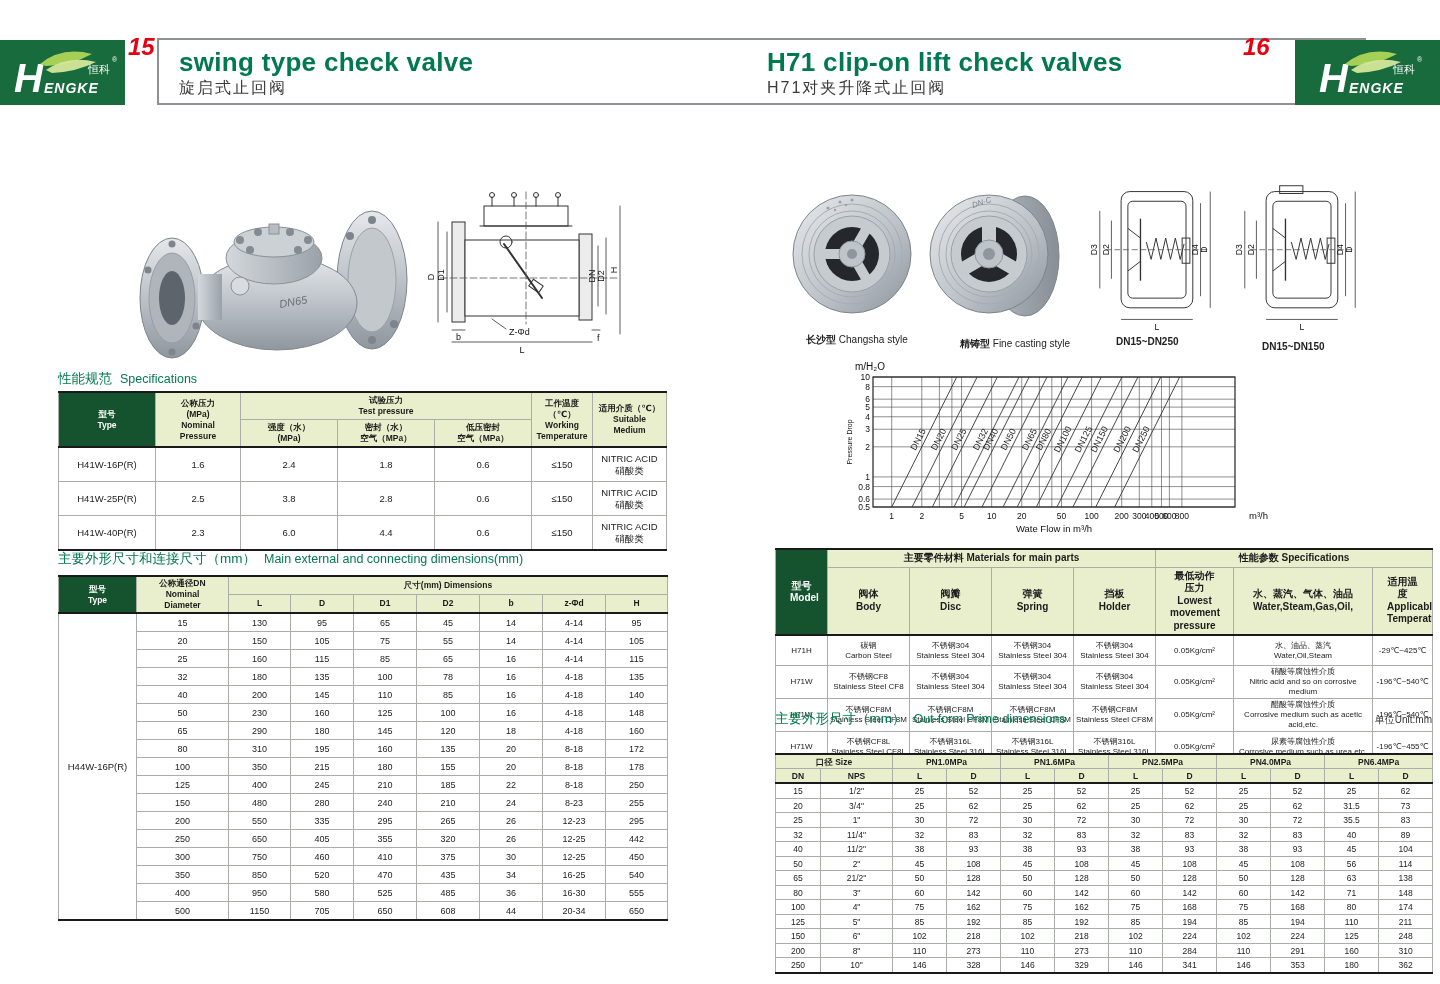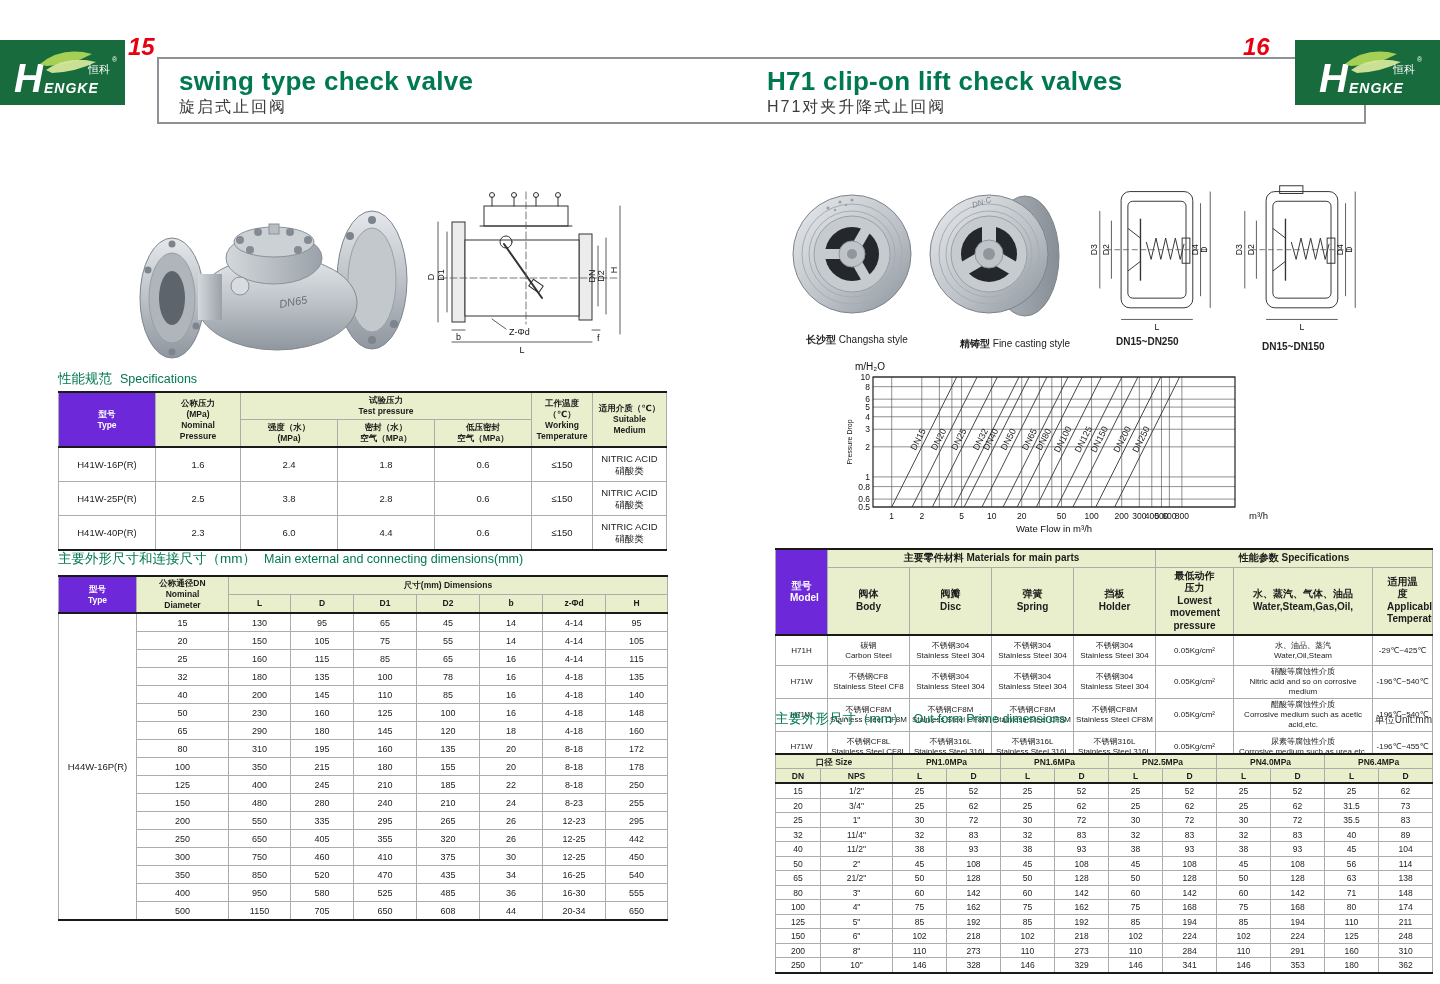--- a/index.html
+++ b/index.html
@@ -4,39 +4,39 @@
 <style>
   html,body{margin:0;padding:0;}
   body{width:1440px;height:984px;background:#fff;font-family:"Liberation Sans","DejaVu Sans",sans-serif;color:#222;position:relative;overflow:hidden;}
   .abs{position:absolute;}
   
   .logo-block{position:absolute;top:40px;height:65px;background:#176b3c;}
   .logo-left{left:0;width:125px;}
   .logo-right{left:1295px;width:145px;}
   .pageno{position:absolute;top:33px;font-size:24px;font-weight:bold;font-style:italic;color:#e60012;}
   .pn-l{left:128px;} .pn-r{left:1243px;}
-  .title-box{position:absolute;left:157px;top:38px;width:1209px;height:67px;border:2px solid #8e9196;background:#fff;box-sizing:border-box;margin-top:19px;}
+  .title-box{position:absolute;left:157px;top:38px;width:1209px;height:67px;border:2px solid #8e9196;background:#fff;box-sizing:border-box;}
   .tg{position:absolute;top:7px;}
   .tg-l{left:20px;} .tg-r{left:608px;}
   .t-en{font-size:26px;font-weight:bold;color:#00794e;line-height:30px;letter-spacing:0.3px;}
   .t-zh{font-size:16px;color:#3c3c3c;line-height:21px;letter-spacing:2px;}
   
   .sec{position:absolute;font-weight:normal;color:#00794e;font-size:13.5px;white-space:nowrap;}
   .sec .en{font-size:12.5px;margin-left:8px;}
   .unit-label{position:absolute;left:1332px;top:713px;width:100px;text-align:right;font-size:10px;color:#333;}
   
   .cap{position:absolute;font-size:10px;color:#222;white-space:nowrap;}
   .cap b{font-weight:bold;}
   
   table.tbl{position:absolute;border-collapse:collapse;table-layout:fixed;background:#fff;
     border-top:2.5px solid #1a1a1a;border-bottom:2.5px solid #1a1a1a;}
   table.tbl th,table.tbl td{white-space:pre-line;text-align:center;vertical-align:middle;
     border:1px solid #a9aea9;overflow:hidden;}
   table.tbl thead{border-bottom:2px solid #1a1a1a;}
-  th.dark{background:#6d28d9;color:#fff;font-weight:bold;}
+  th.dark{background:#14532d;color:#fff;font-weight:bold;}
   th.lite{background:#e9efcd;color:#1c1c1c;font-weight:bold;}
   .spec{left:58px;top:391px;width:608px;}
   .spec th{font-size:8.5px;line-height:1.3;padding:2px 1px;}
   .spec tbody td{height:31px;font-size:9.5px;line-height:1.25;}
   .dim{left:58px;top:575px;width:609px;}
   .dim th{font-size:8.5px;line-height:1.3;padding:1px;}
   .dim tbody td{height:17px;font-size:9px;padding:0;}
   .dim td.model-span{font-size:9.5px;}
   .mat{left:775px;top:548px;width:657px;}
   .mat th{font-size:10px;line-height:1.25;padding:2px 14px;}

